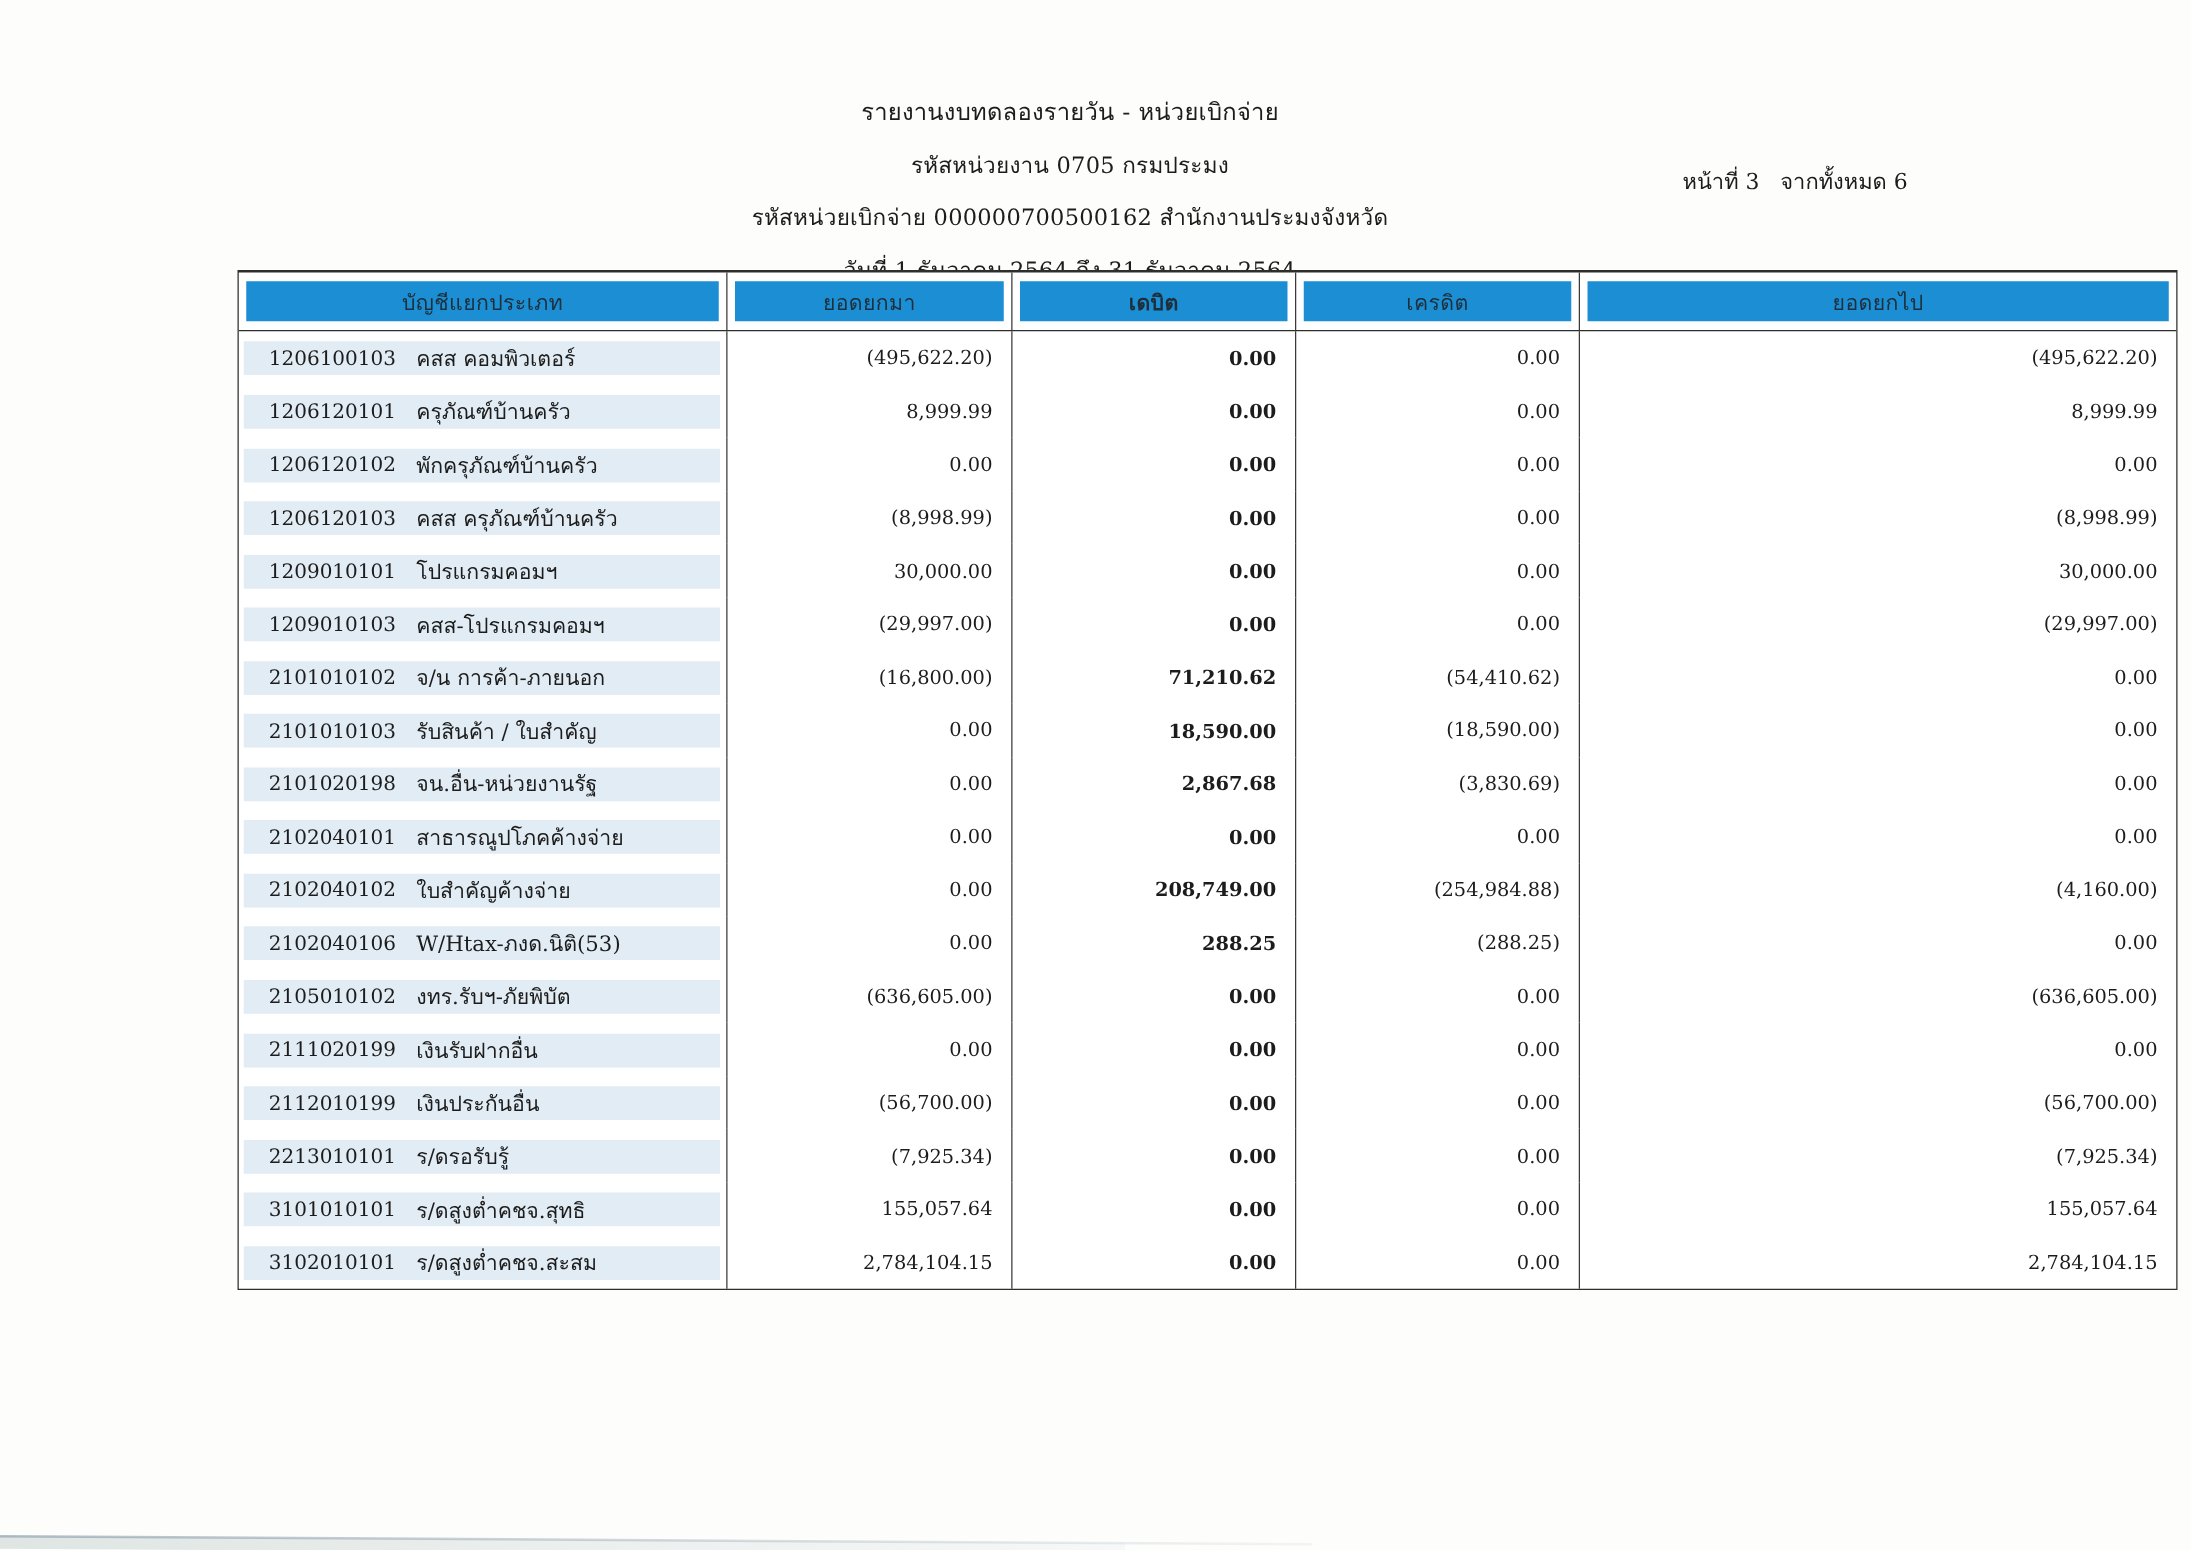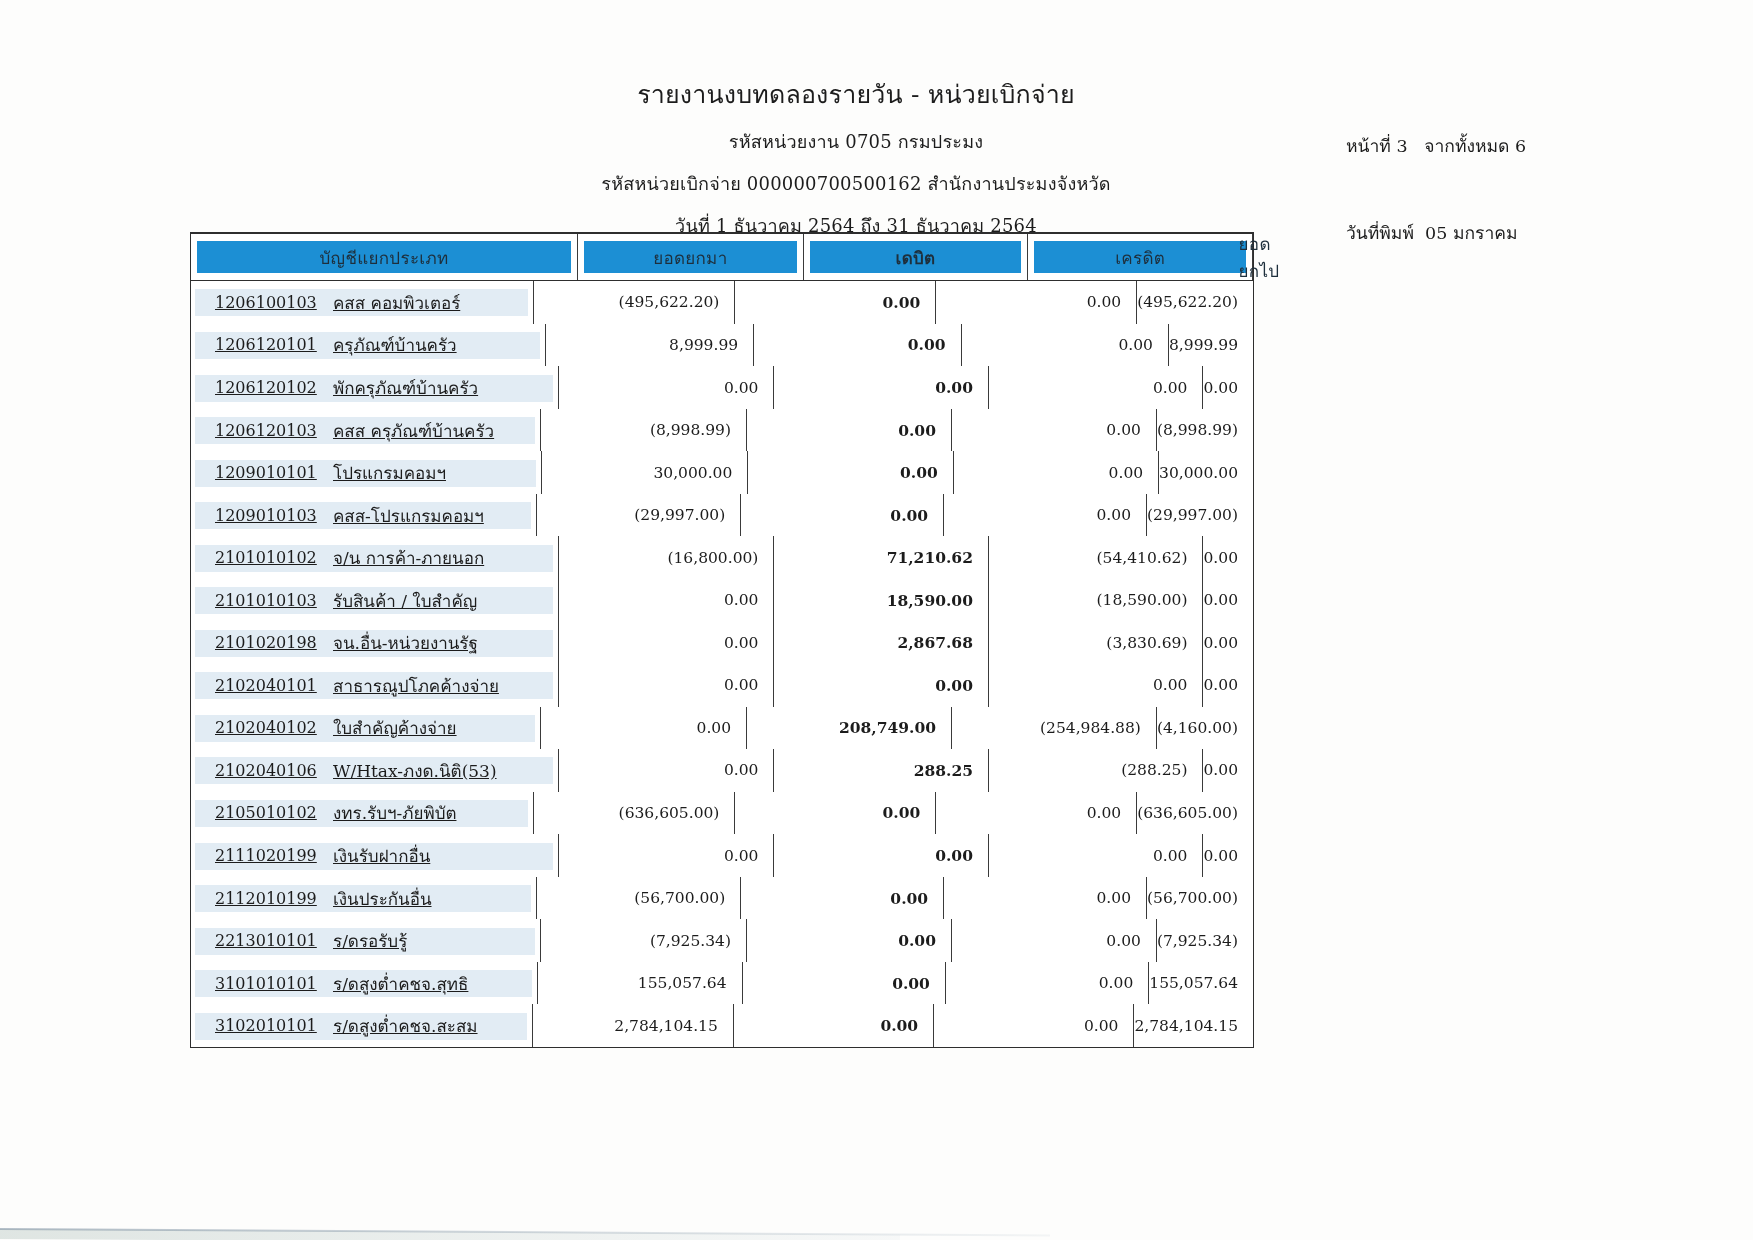--- a/index.html
+++ b/index.html
@@ -11,32 +11,32 @@
     overflow:hidden;
     font-family:"DejaVu Serif","Liberation Serif",serif;
     color:#1c1c1c;
   }
 
   
   .center-head {
     position:absolute; top:74px; left:0; width:1712px;
     text-align:center;
   }
-  .center-head .line { margin:0 0 13px 0; font-size:25px; letter-spacing:0.2px; }
+  .center-head .line { margin:0 0 13px 0; font-size:19px; letter-spacing:0.2px; }
   .center-head .line.small { font-size:18px; }
 
   .page-info {
     position:absolute; top:74px; left:1346px;
     font-size:17.5px; line-height:29px; white-space:pre;
   }
 
   
   .report-table {
-    position:absolute; left:190px; top:232px;
-    width:1064px; height:816px;
+    position:absolute; left:190px; top:216px;
+    width:1552px; height:816px;
     border:1.6px solid #2e2e2e;
     border-top-width:2.6px;
     background:#fff;
     display:flex; flex-direction:column;
   }
   .t-row { display:flex; width:100%; }
   .t-head { height:49px; border-bottom:1.6px solid #2e2e2e; }
   .t-body { flex:1; display:flex; flex-direction:column; }
   .t-data { height:42.55px; }
 
@@ -52,21 +52,21 @@
     background:#1c8fd4;
     display:flex; align-items:center; justify-content:center;
     font-size:17px; color:#1e2f3c;
     letter-spacing:0.3px;
   }
 
   .num-cell {
     display:flex; align-items:center; justify-content:flex-end;
     padding-right:15px; font-size:15.5px;
   }
-  .acct-cell { display:flex; align-items:center;text-decoration:underline; }
+  .acct-cell { display:flex; align-items:center; }
   .row-band {
     position:absolute; left:4px; right:5px; top:50%;
     height:27px; margin-top:-13px;
     background:#e2ecf4;
   }
   .acct-code { position:relative; margin-left:24px; width:104px; font-size:16px; }
   .acct-name { position:relative; margin-left:14px; font-size:17px; }
 
   
   .paper-edge-shade {

